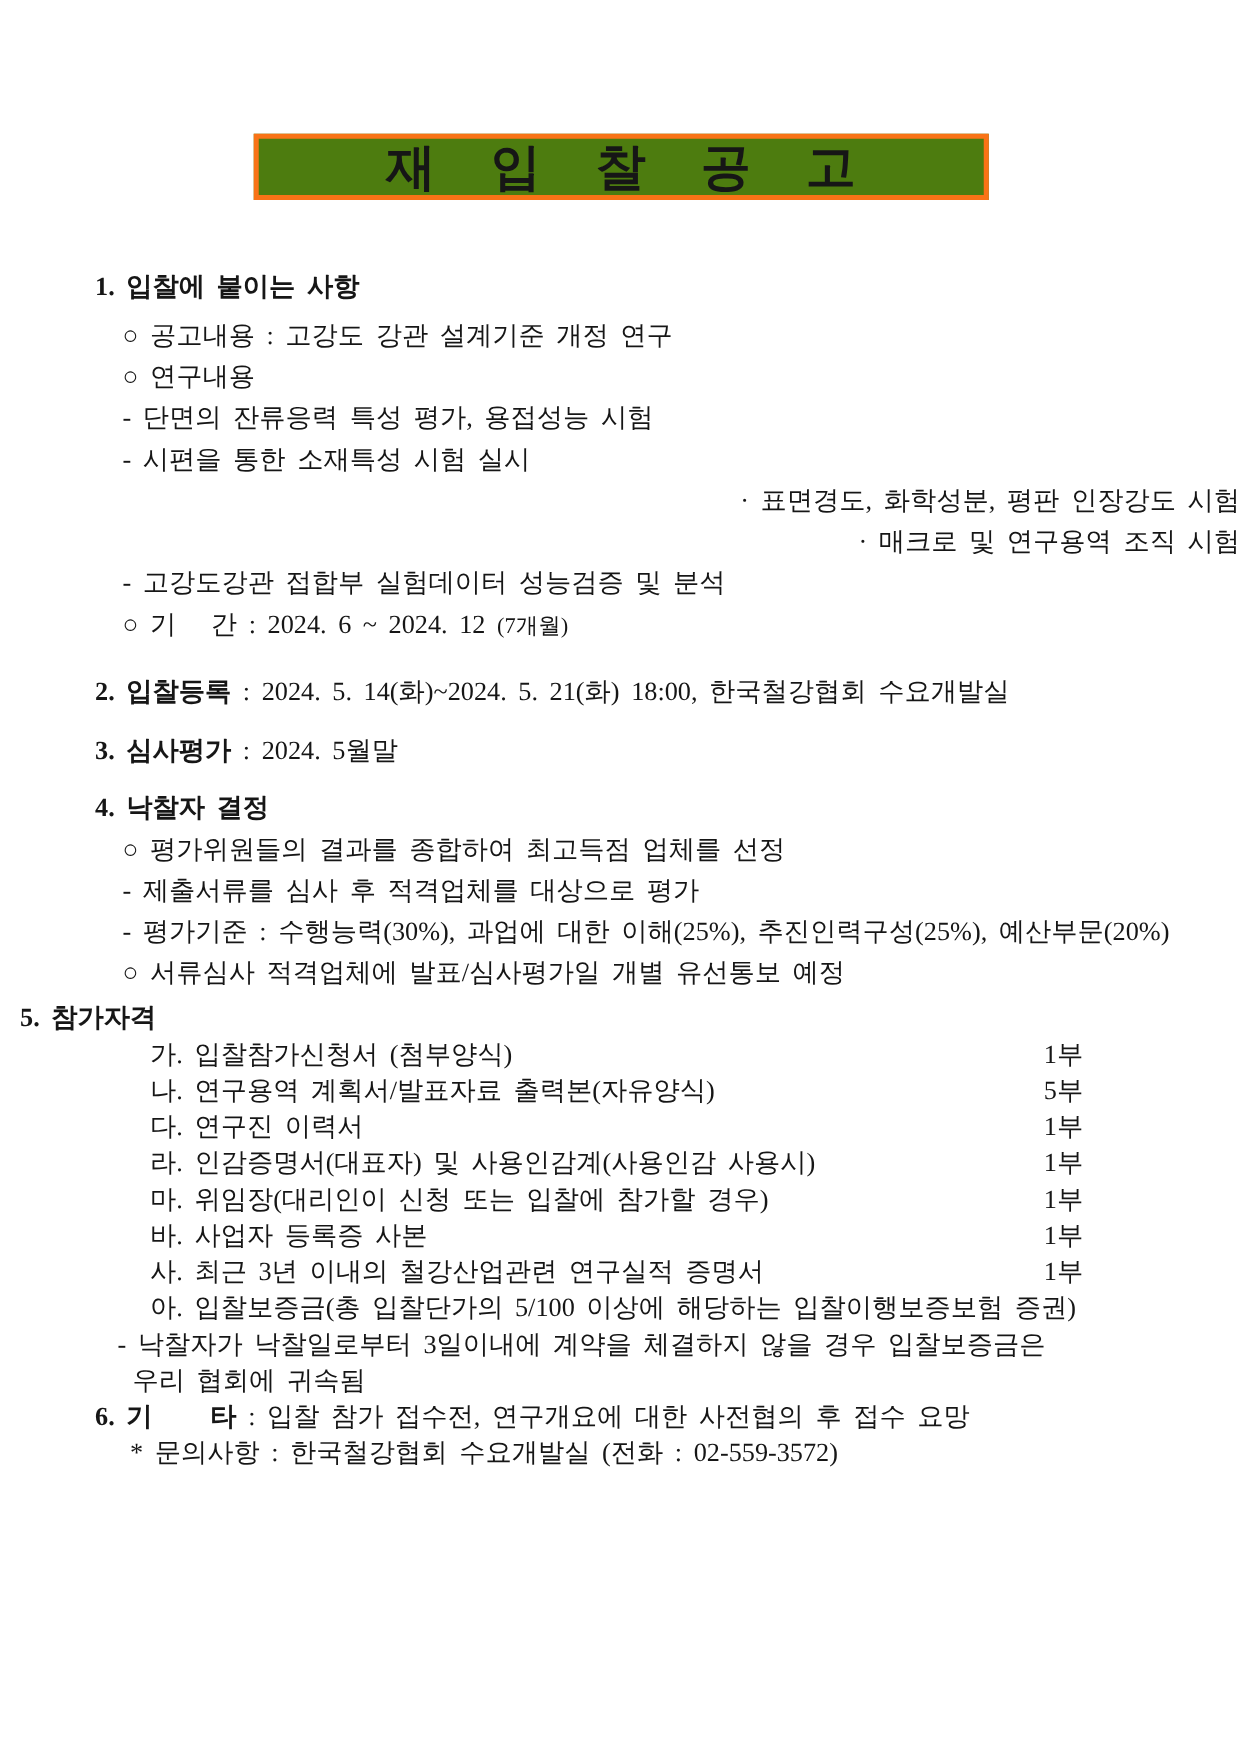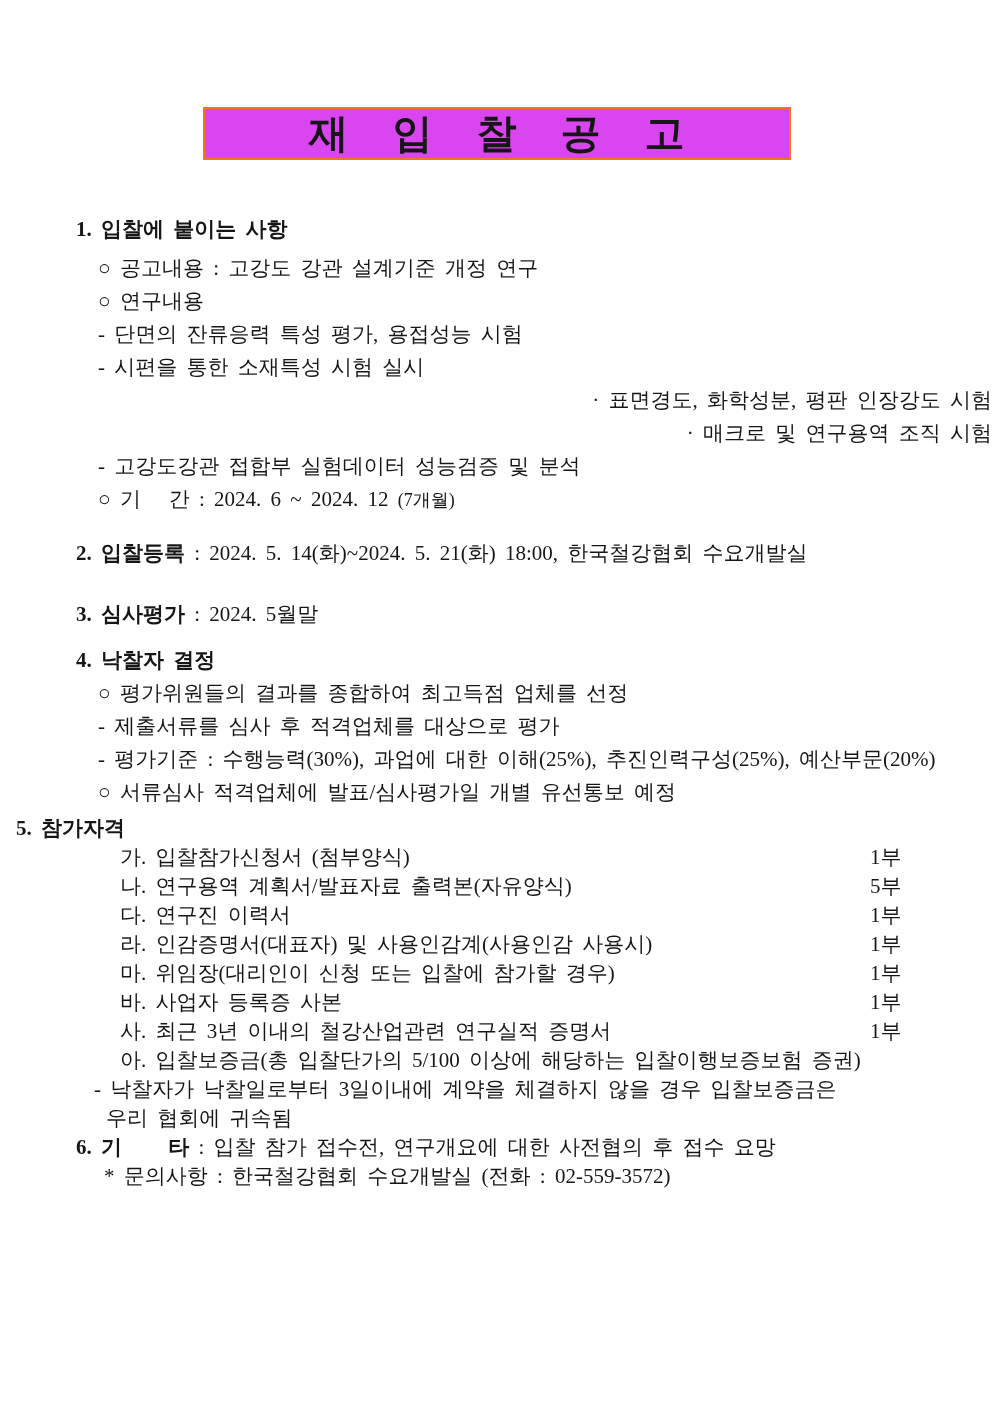--- a/index.html
+++ b/index.html
@@ -11,22 +11,22 @@
     color: #161616;
     font-family: "Liberation Serif", "DejaVu Serif", serif;
     overflow: hidden;
   }
   .title-box {
     position: absolute;
     left: 203px;
     top: 107px;
     width: 588px;
     height: 53px;
-    background: #d946ef;
-    border: 2px solid #f97316;
+    background: #4d7c0f;
+    border: 4px solid #f97316;
     display: flex;
     align-items: center;
     justify-content: center;
     box-sizing: border-box;
   }
   .title-text {
     font-size: 40px;
     font-weight: bold;
     white-space: pre;
     word-spacing: 32px;
@@ -43,34 +43,34 @@
     position: relative;
     font-size: 21px;
     line-height: 33px;
     white-space: pre-wrap;
     word-spacing: 4px;
   }
   .sec { font-weight: bold; line-height: 34px; }
   .sec-line { line-height: 34px; font-family: Liberation Serif, serif; }
   .b { font-weight: bold; }
   .small { font-size: 18px; }
-  .count { position: absolute; left: 838px; top: 0; }
+  .count { position: absolute; left: 803px; top: 0; }
 
   .ind-sec  { padding-left: 76px; }
   .l1   { padding-left: 88px; margin-left: 10px; }
   .l2   { padding-left: 98px; }
   .l3   { padding-left: 84px; text-align: right; }
   .ga   { padding-left: 88px; margin-left: 32px; }
   .dash2{ padding-left: 94px; }
   .cont { padding-left: 106px; }
   .note { padding-left: 104px; }
 
   .mb6  { margin-bottom: 6px; }
   .mt19 { margin-top: 19px; }
-  .mt13 { margin-top: 27px; }
+  .mt13 { margin-top: 13px; }
   .mt12 { margin-top: 12px; }
   .mt5  { margin-top: 5px; padding-left: 16px; }
   .tight .line { line-height: 29px; }
 </style>
 </head>
 <body>
 
 <div class="page">
 
   <div class="title-box">

